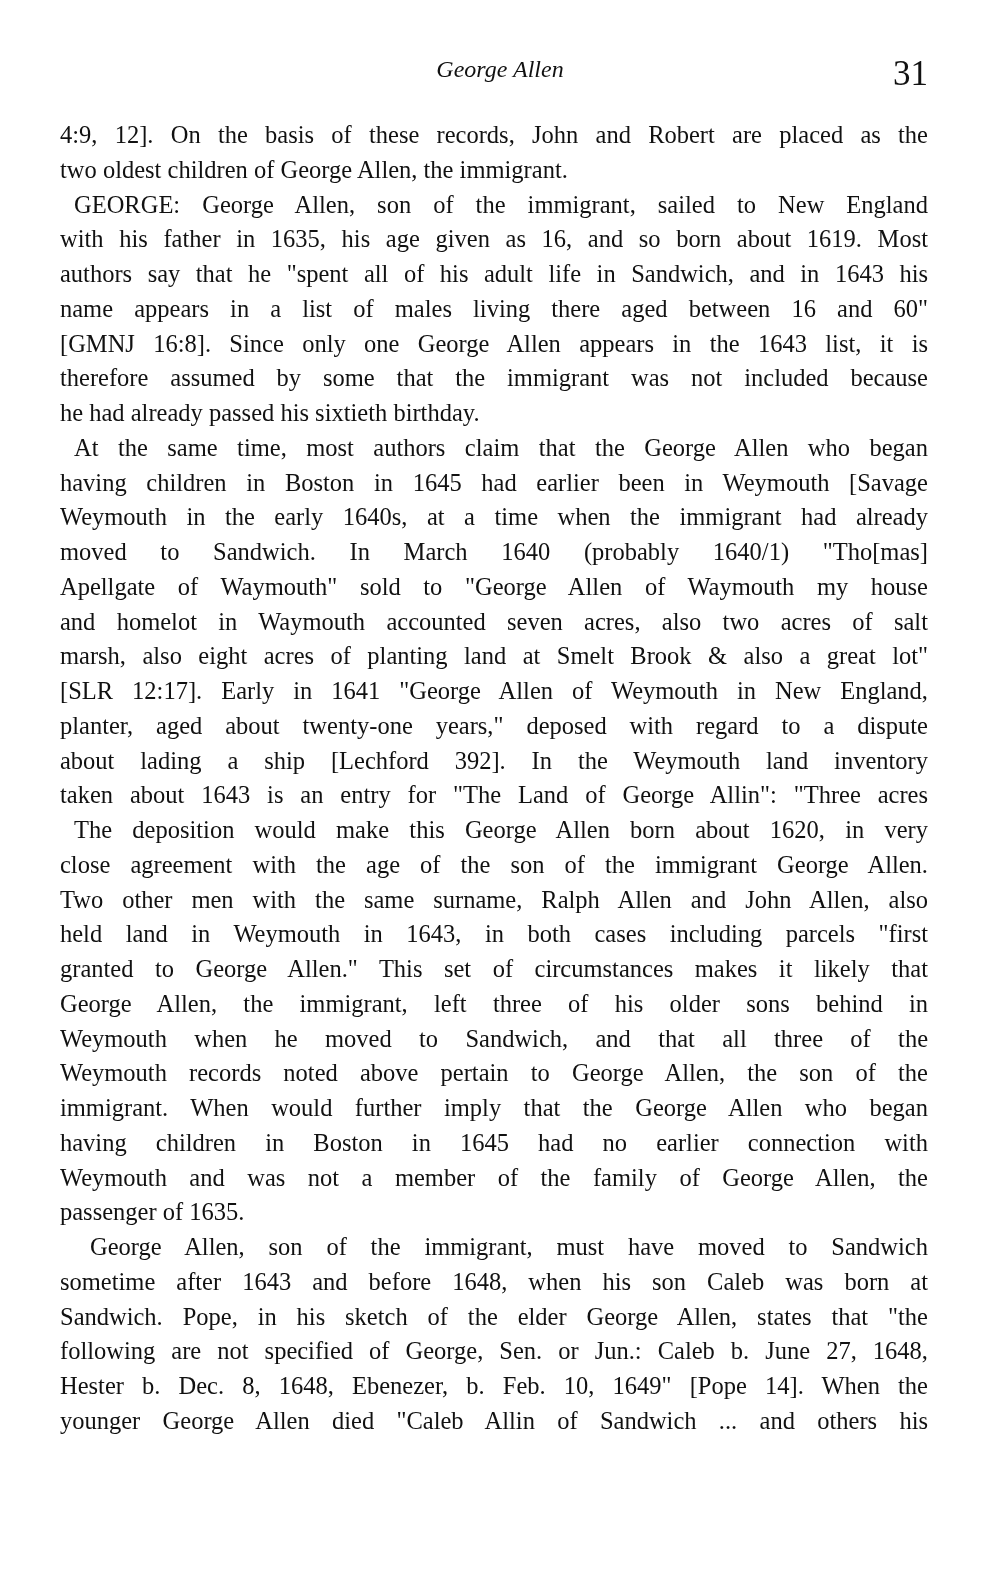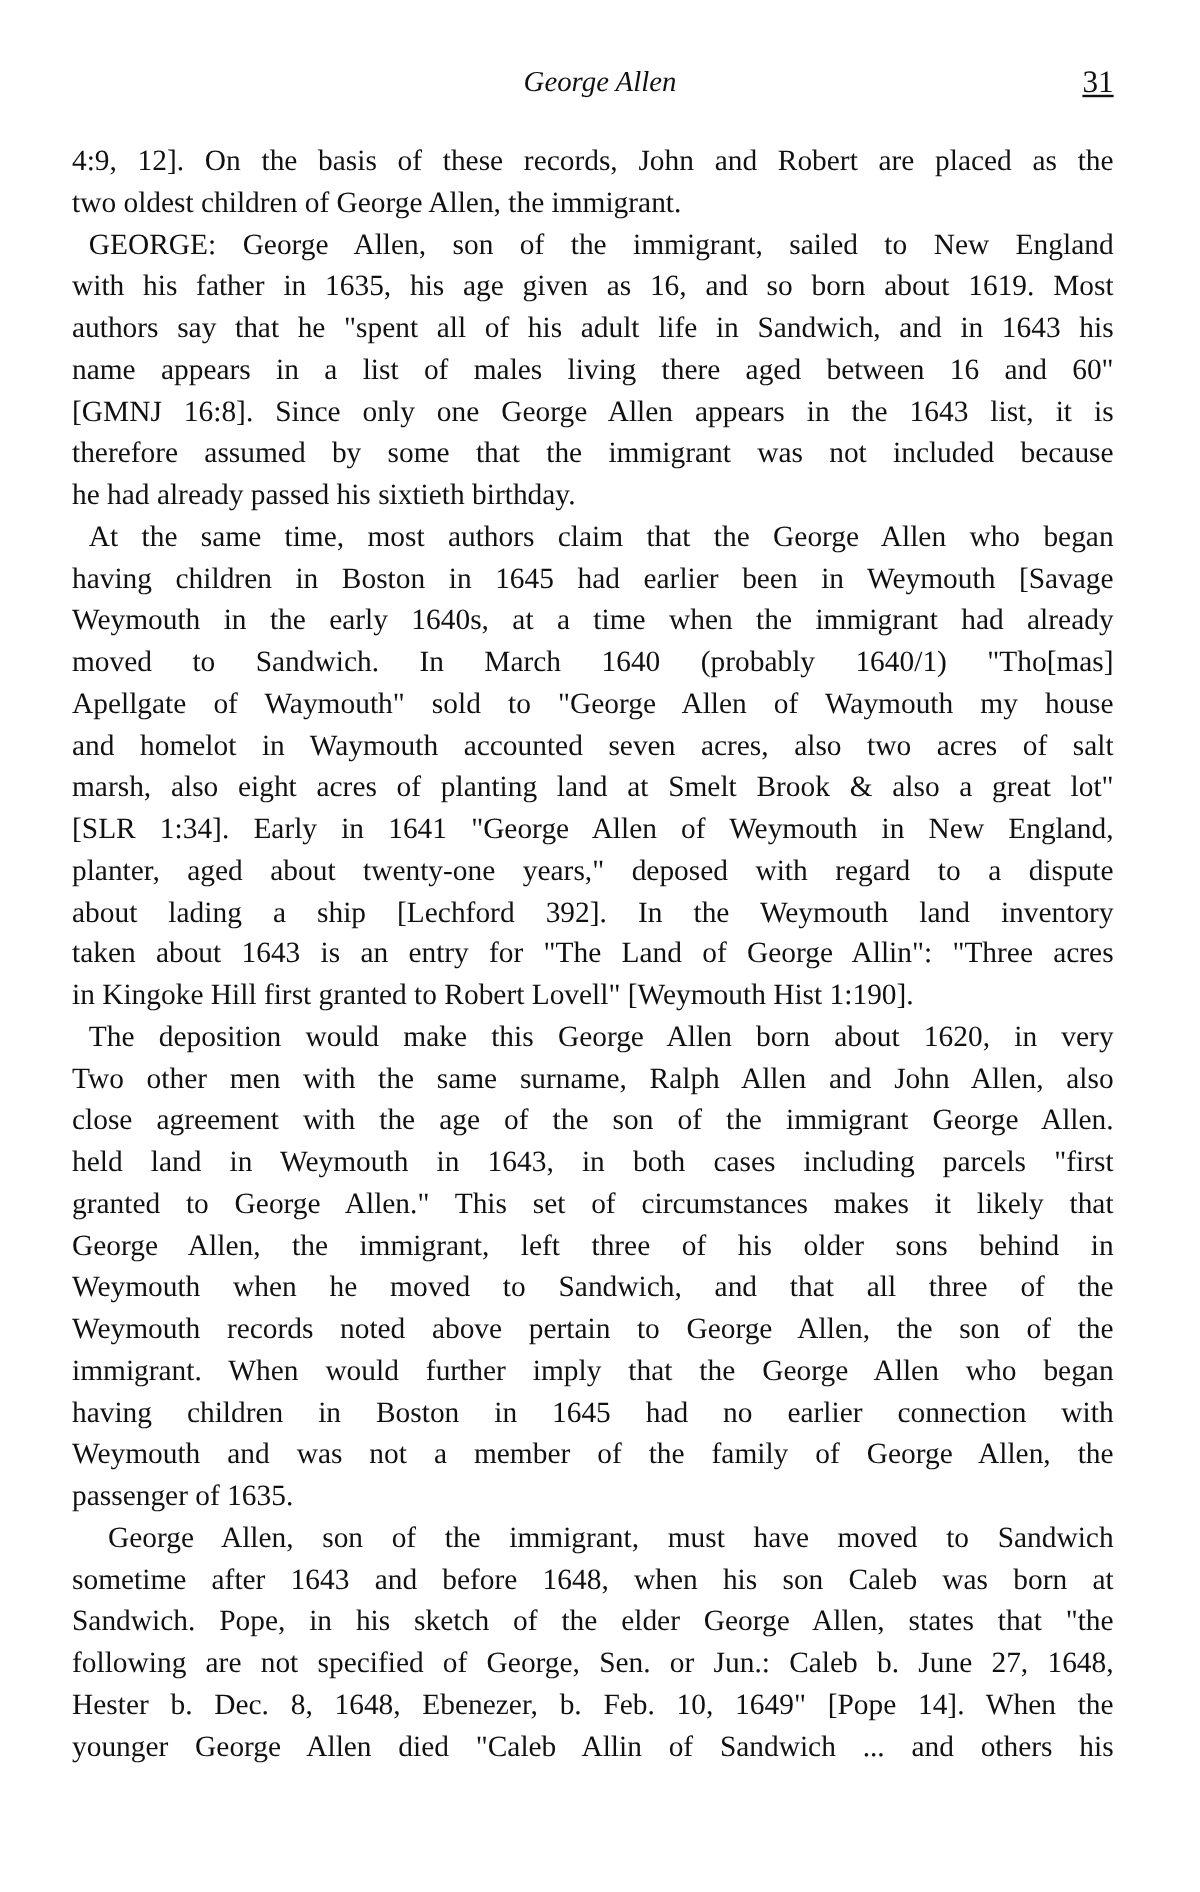--- a/index.html
+++ b/index.html
@@ -7,21 +7,21 @@
   .page { position: absolute; left: 0; top: 0; width: 1000px; height: 1174px; }
   .running-head {
     position: absolute; top: 52px; left: 0; width: 1000px; height: 36px;
     font-family: "Liberation Serif", "DejaVu Serif", serif;
   }
   .running-title {
     position: absolute; left: 0; width: 1000px; text-align: center;
     font-style: italic; font-size: 24px; top: 4px;
   }
   .page-number {
-    position: absolute; right: 72px; top: 2px; font-size: 26px; text-decoration: underline;
+    position: absolute; right: 72px; top: 2px; font-size: 35px;
   }
   .body-text {
     position: absolute; left: 60px; top: 118px; width: 868px;
     font-family: Liberation Serif, serif;
     font-size: 24.5px;
   }
   .line {
     display: block; height: 34.75px; line-height: 34.75px;
     white-space: nowrap; text-align: justify; text-align-last: justify;
     overflow: hidden;
@@ -55,31 +55,30 @@
     </div>
 
     <div>
       <span class="line" style="padding-left:14px">At the same time, most authors claim that the George Allen who began</span>
       <span class="line">having children in Boston in 1645 had earlier been in Weymouth [Savage</span>
       <span class="line">Weymouth in the early 1640s, at a time when the immigrant had already</span>
       <span class="line">moved to Sandwich. In March 1640 (probably 1640/1) "Tho[mas]</span>
       <span class="line">Apellgate of Waymouth" sold to "George Allen of Waymouth my house</span>
       <span class="line">and homelot in Waymouth accounted seven acres, also two acres of salt</span>
       <span class="line">marsh, also eight acres of planting land at Smelt Brook &amp; also a great lot"</span>
-      <span class="line">[SLR 1:34]. Early in 1641 "George Allen of Weymouth in New England,</span>
+      <span class="line">[SLR 12:17]. Early in 1641 "George Allen of Weymouth in New England,</span>
       <span class="line">planter, aged about twenty-one years," deposed with regard to a dispute</span>
       <span class="line">about lading a ship [Lechford 392]. In the Weymouth land inventory</span>
       <span class="line">taken about 1643 is an entry for "The Land of George Allin": "Three acres</span>
-      <span class="line last">in Kingoke Hill first granted to Robert Lovell" [Weymouth Hist 1:190].</span>
     </div>
 
     <div>
       <span class="line" style="padding-left:14px">The deposition would make this George Allen born about 1620, in very</span>
+      <span class="line">close agreement with the age of the son of the immigrant George Allen.</span>
       <span class="line">Two other men with the same surname, Ralph Allen and John Allen, also</span>
-      <span class="line">close agreement with the age of the son of the immigrant George Allen.</span>
       <span class="line">held land in Weymouth in 1643, in both cases including parcels "first</span>
       <span class="line">granted to George Allen." This set of circumstances makes it likely that</span>
       <span class="line">George Allen, the immigrant, left three of his older sons behind in</span>
       <span class="line">Weymouth when he moved to Sandwich, and that all three of the</span>
       <span class="line">Weymouth records noted above pertain to George Allen, the son of the</span>
       <span class="line">immigrant. When would further imply that the George Allen who began</span>
       <span class="line">having children in Boston in 1645 had no earlier connection with</span>
       <span class="line">Weymouth and was not a member of the family of George Allen, the</span>
       <span class="line last">passenger of 1635.</span>
     </div>

